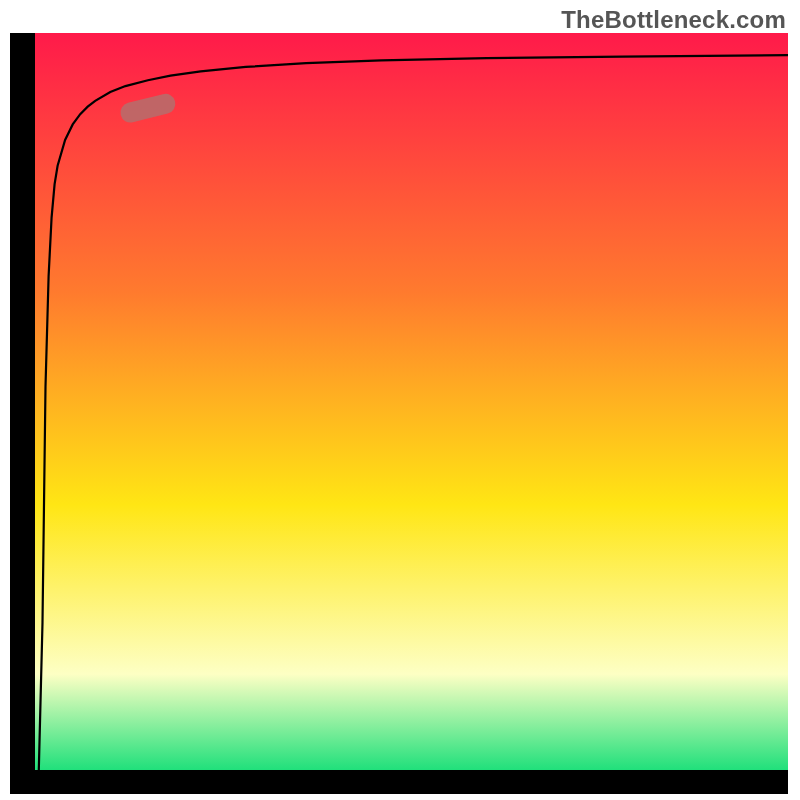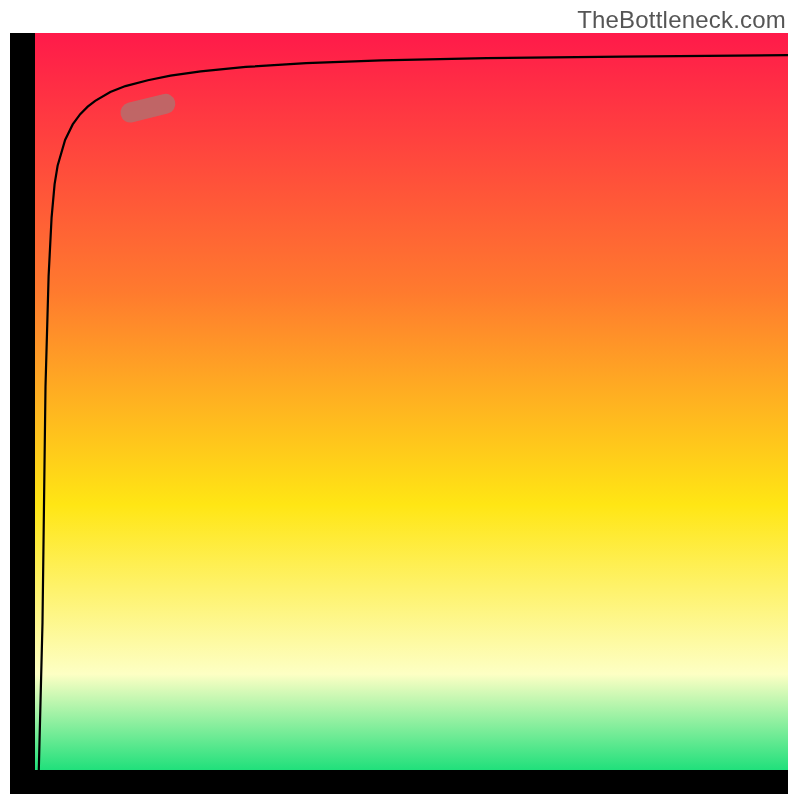--- a/index.html
+++ b/index.html
@@ -14,21 +14,21 @@
   .stage {
     position: relative;
     width: 800px;
     height: 800px;
   }
   .watermark {
     position: absolute;
     top: 6px;
     right: 14px;
     font-size: 24px;
-    font-weight: 400;
+    font-weight: 700;
     color: #555;
     letter-spacing: 0.2px;
     font-family: Arial, sans-serif;
   }
   svg.chart {
     position: absolute;
     left: 0;
     top: 0;
   }
   .axis-rect {

